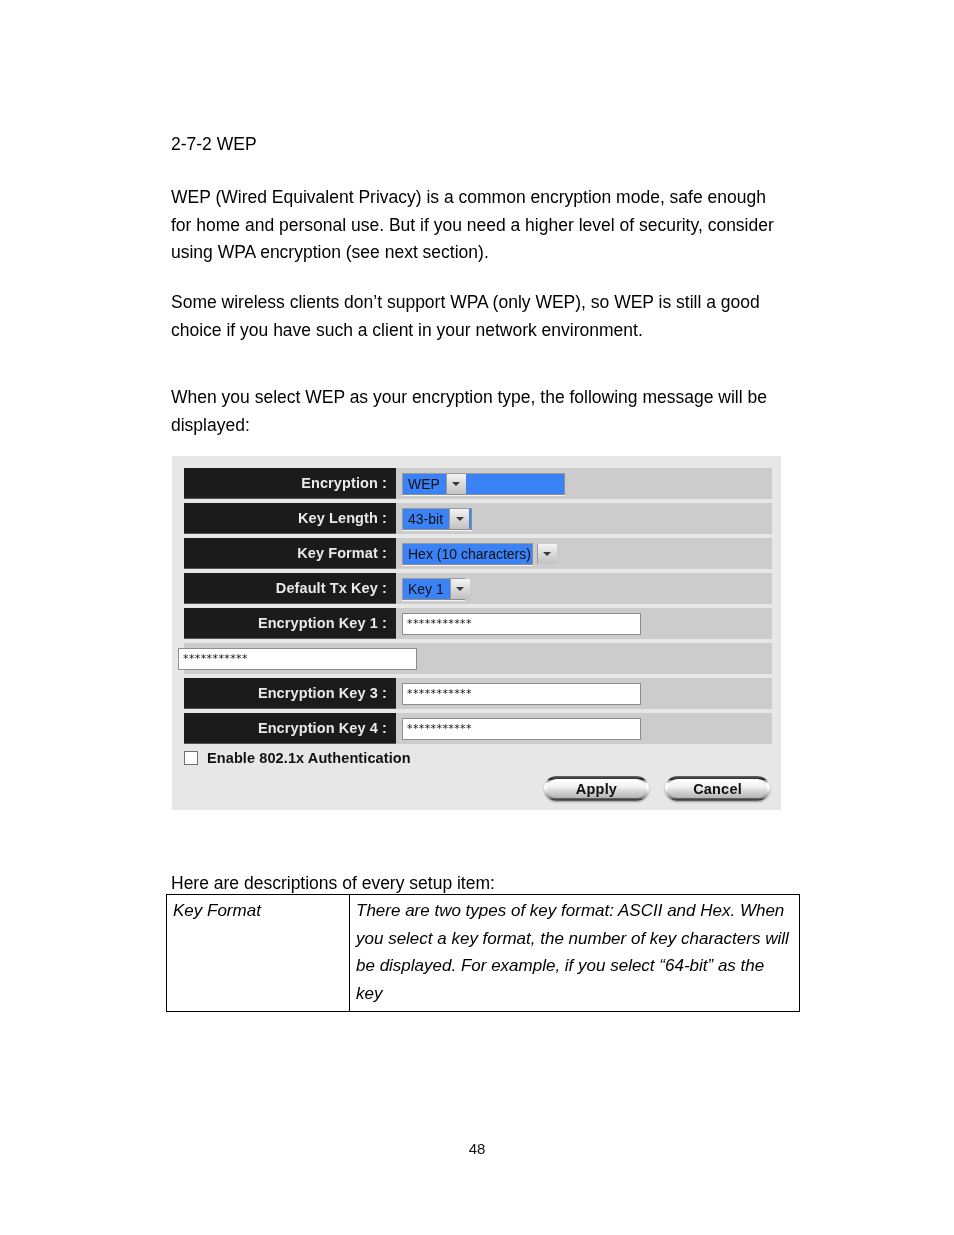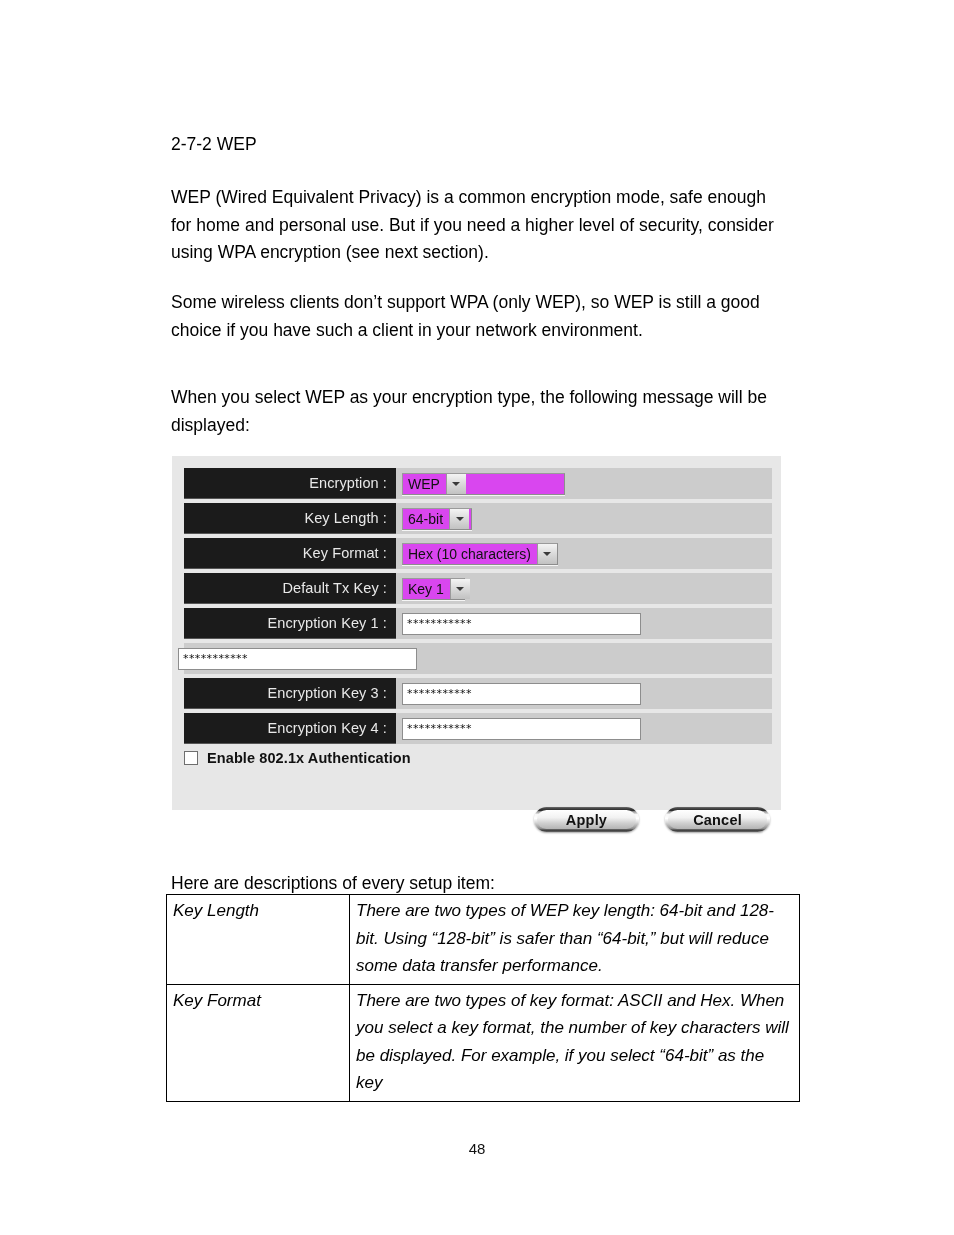--- a/index.html
+++ b/index.html
@@ -80,36 +80,37 @@
     background: #1b1b1b;
     color: #e9e9e9;
     display: flex;
     align-items: center;
     justify-content: flex-end;
     padding-right: 9px;
     box-sizing: border-box;
     font-size: 14.5px;
     letter-spacing: 0.1px;
     border-bottom: 1px solid #565656;
+    font-weight: bold;
   }
   .row-field {
     position: relative;
     z-index: 2;
     display: flex;
     align-items: center;
     padding-left: 6px;
     flex: 1;
   }
 
   
   .xp-select {
     display: inline-flex;
     align-items: stretch;
     height: 22px;
-    background: #d946ef;
+    background: #3b82f6;
     border: 1px solid #8d8d8d;
     border-top-color: #9a9a9a;
     border-left-color: #9a9a9a;
     box-sizing: border-box;
     box-shadow: 0 1px 0 rgba(255,255,255,0.8);
   }
   .xp-select .sel-text {
     display: flex;
     align-items: center;
     padding: 0 6px 0 5px;
@@ -127,21 +128,21 @@
     justify-content: center;
   }
   .chev {
     width: 0; height: 0;
     border-left: 4px solid transparent;
     border-right: 4px solid transparent;
     border-top: 4px solid #3a3a3a;
   }
   .sel-encryption { width: 163px; }
   .sel-keylength  { width: 70px; }
-  .sel-keyformat  { width: 156px; }
+  .sel-keyformat  { width: 131px; }
   .sel-txkey      { width: 63px; }
 
   
   .xp-input {
     width: 239px;
     height: 22px;
     background: #ffffff;
     border: 1px solid #8d8d8d;
     box-sizing: border-box;
     display: flex;
@@ -177,22 +178,21 @@
     color: #111;
     letter-spacing: 0.1px;
   }
 
   
   .btn-row {
     position: absolute;
     right: 11px;
     top: 320px;
     display: flex;
-    gap: 26px;
-    margin-top: 31px;
+    gap: 16px;
   }
   .pill-btn {
     position: relative;
     width: 105px;
     height: 25px;
     border-radius: 13px;
     background: linear-gradient(to bottom,
         #6d6d6d 0%, #3a3a3a 8%, #2a2a2a 16%,
         #8f8f8f 18%, #f7f7f7 30%, #ffffff 46%,
         #d8d8d8 62%, #a9a9a9 78%, #8e8e8e 86%,
@@ -273,21 +273,21 @@
               </span>
           </div>
         </div>
       </div>
 
       <div class="row">
         <div class="stripe"></div>
         <div class="row-label">Key Length :</div>
         <div class="row-field">
           <div class="xp-select sel-keylength">
-            <span class="sel-text">64-bit</span>
+            <span class="sel-text">43-bit</span>
             <span class="sel-btn">
                 <span class="chev"></span>
               </span>
           </div>
         </div>
       </div>
 
       <div class="row">
         <div class="stripe"></div>
         <div class="row-label">Key Format :</div>
@@ -362,24 +362,20 @@
         <span class="btn-text">Cancel</span>
       </div>
     </div>
   </div>
 
   <div class="doc-text para-4">Here are descriptions of every setup item:</div>
 
   <table class="desc-table">
     <tbody>
       <tr>
-        <td class="term">Key Length</td>
-        <td class="defn">There are two types of WEP key length: 64-bit and 128-bit. Using “128-bit” is safer than “64-bit,” but will reduce some data transfer performance.</td>
-      </tr>
-      <tr>
         <td class="term">Key Format</td>
         <td class="defn">There are two types of key format: ASCII and Hex. When you select a key format, the number of key characters will be displayed. For example, if you select “64-bit” as the key</td>
       </tr>
     </tbody>
   </table>
 
   <div class="page-number">48</div>
 
 </div>
 

